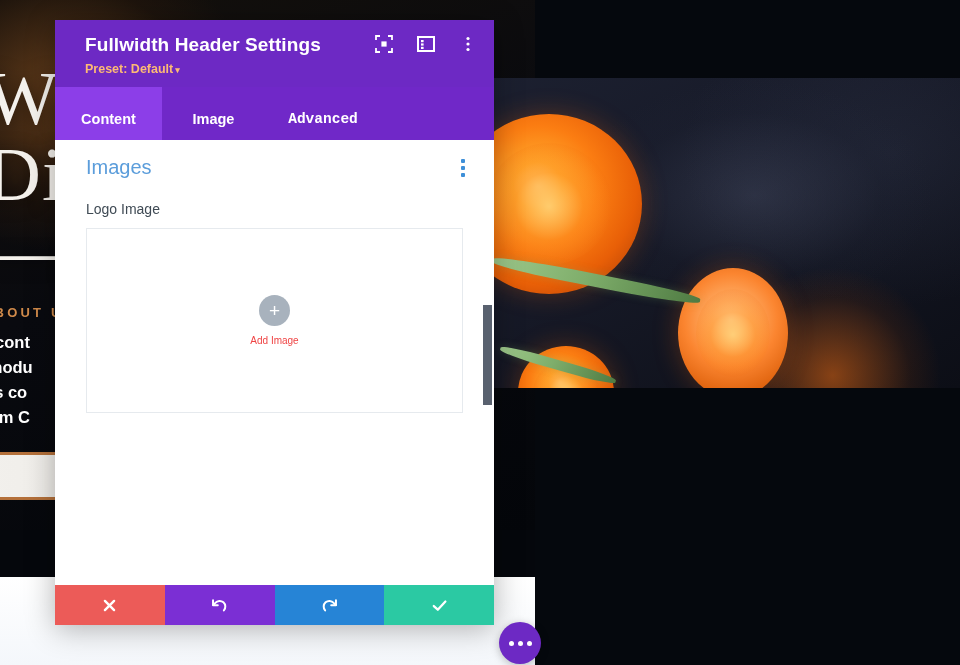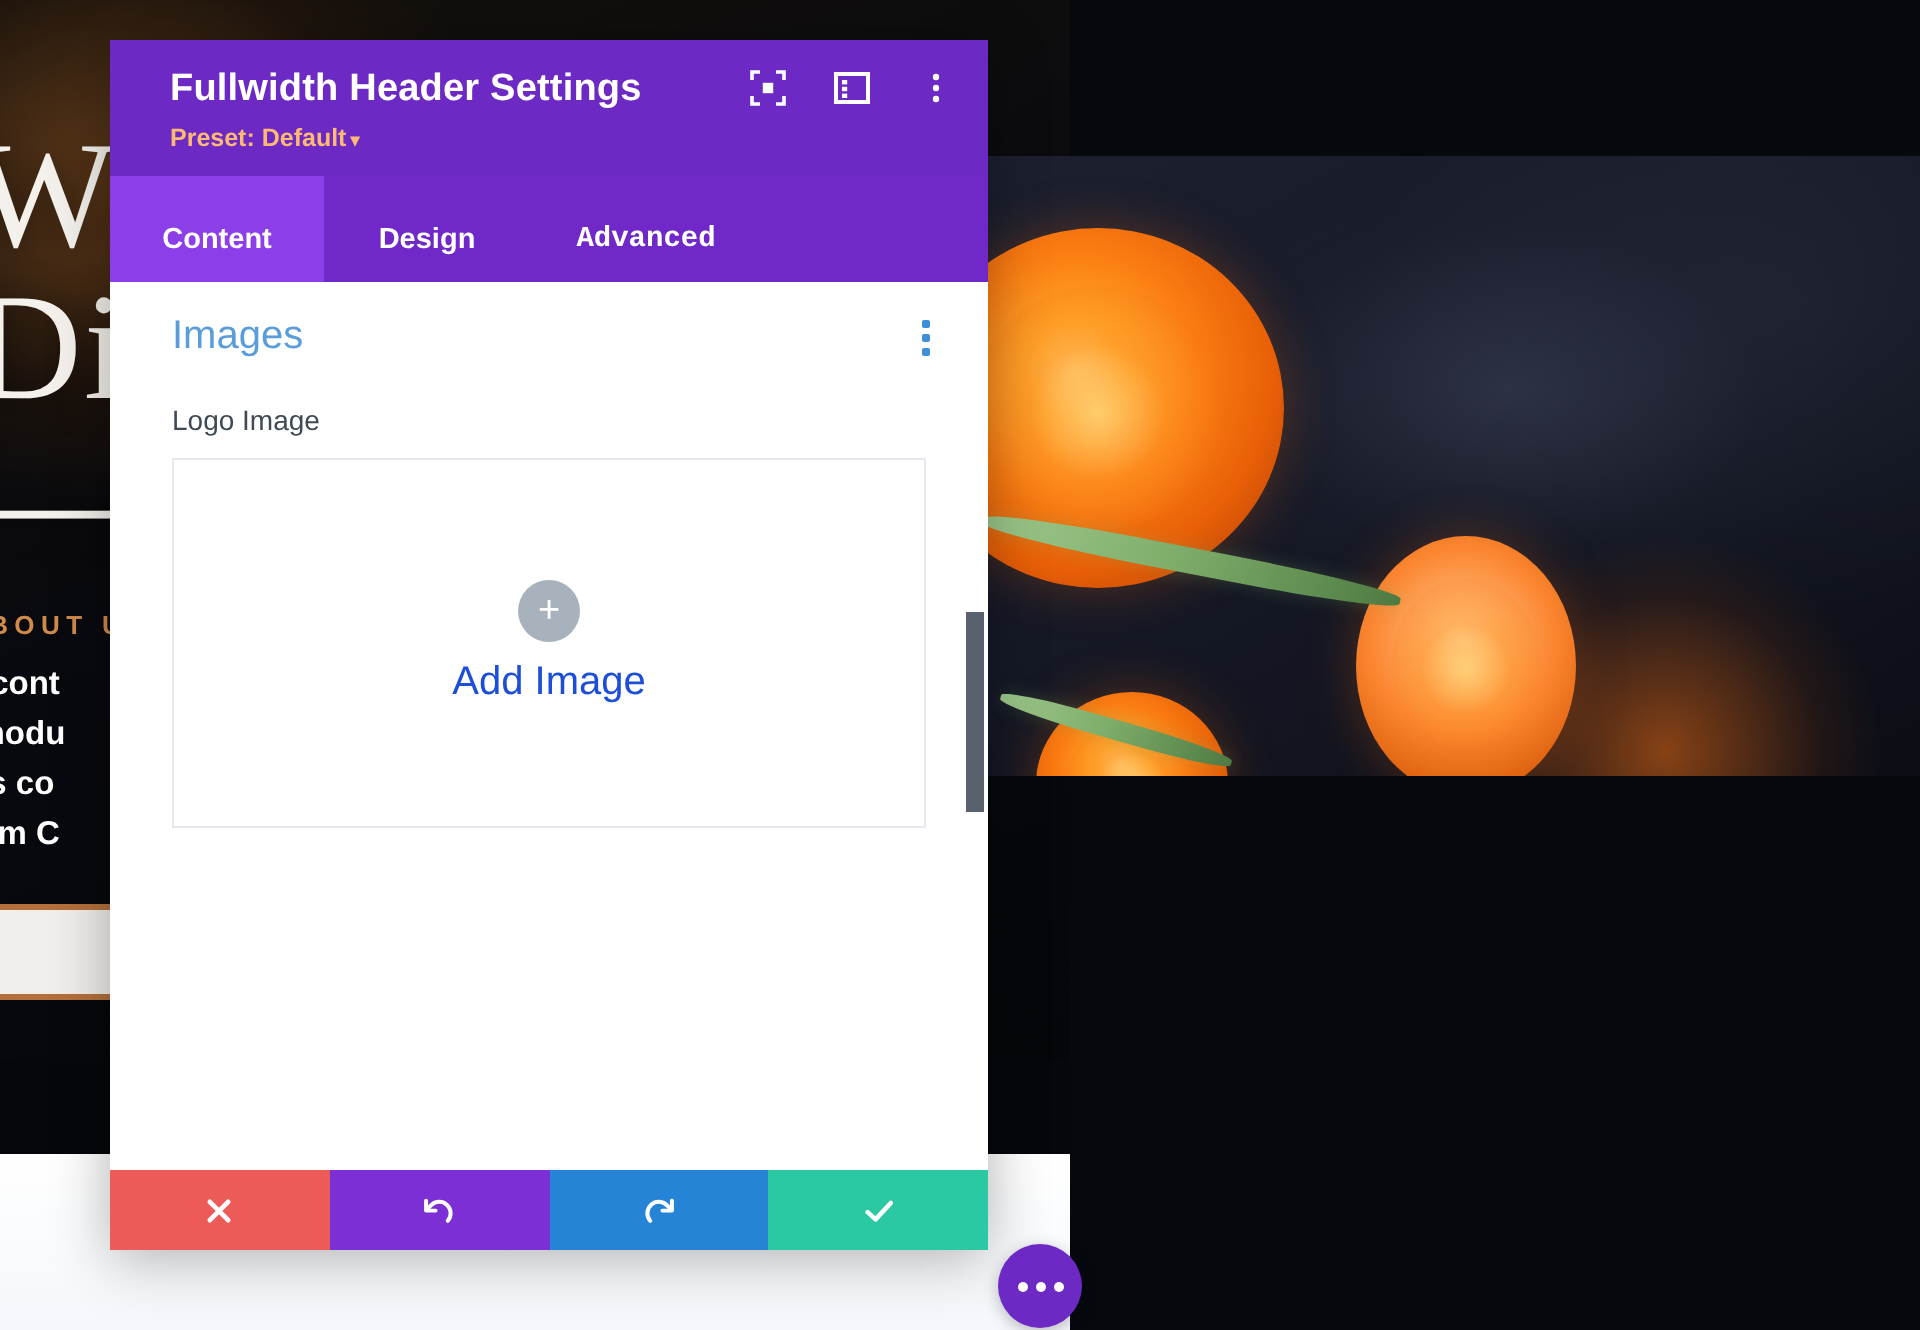--- a/index.html
+++ b/index.html
@@ -164,21 +164,21 @@
     display: flex; flex-direction: column; align-items: center; justify-content: center;
     cursor: pointer;
   }
   .plus-circle {
     width: 31px; height: 31px; border-radius: 50%;
     background: #a8b2bd; color: #ffffff;
     display: flex; align-items: center; justify-content: center;
     font-size: 19px; line-height: 1; font-weight: 300;
     margin-bottom: 9px;
   }
-  .upload-label { color: #1d4ed8; font-size: 20px; }
+  .upload-label { color: #ef4444; font-size: 10px; }
 
   .field-block { margin-bottom: 26px; }
 
   .img-preview {
     height: 190px; background: #3b424e;
     display: flex; align-items: center; justify-content: center;
     position: relative; cursor: pointer;
   }
   .img-preview .thumb {
     width: 250px; height: 165px; overflow: hidden; position: relative;
@@ -298,21 +298,21 @@
             <circle cx="10" cy="4.5" r="1.6" fill="#ffffff"></circle>
             <circle cx="10" cy="10" r="1.6" fill="#ffffff"></circle>
             <circle cx="10" cy="15.5" r="1.6" fill="#ffffff"></circle>
           </svg>
         </span>
       </div>
     </div>
 
     <div class="tabs">
       <div class="tab t1 active">Content</div>
-      <div class="tab t2">Design</div>
+      <div class="tab t2">Image</div>
       <div class="tab t3">Advanced</div>
     </div>
 
     <div class="modal-body">
       <div class="body-scroll">
 
         <div class="section-head">
           <div class="section-title">Images</div>
           <div class="dots-v">
             <i></i>

